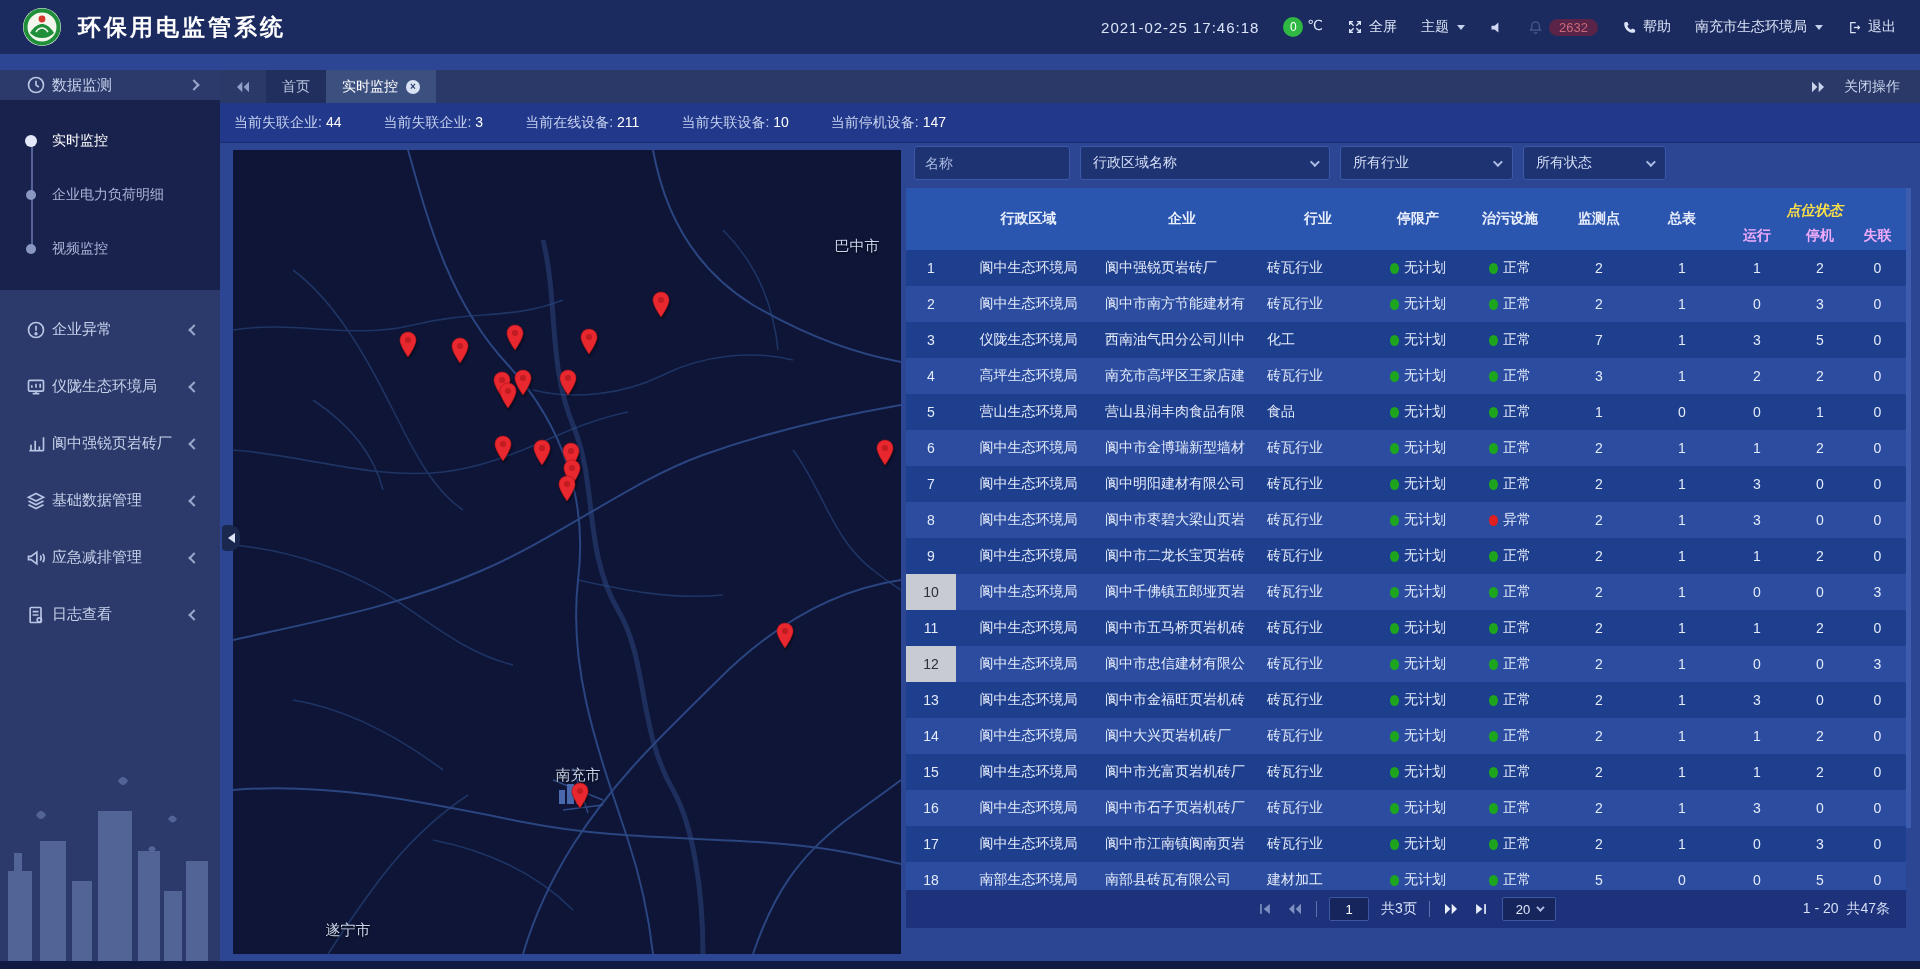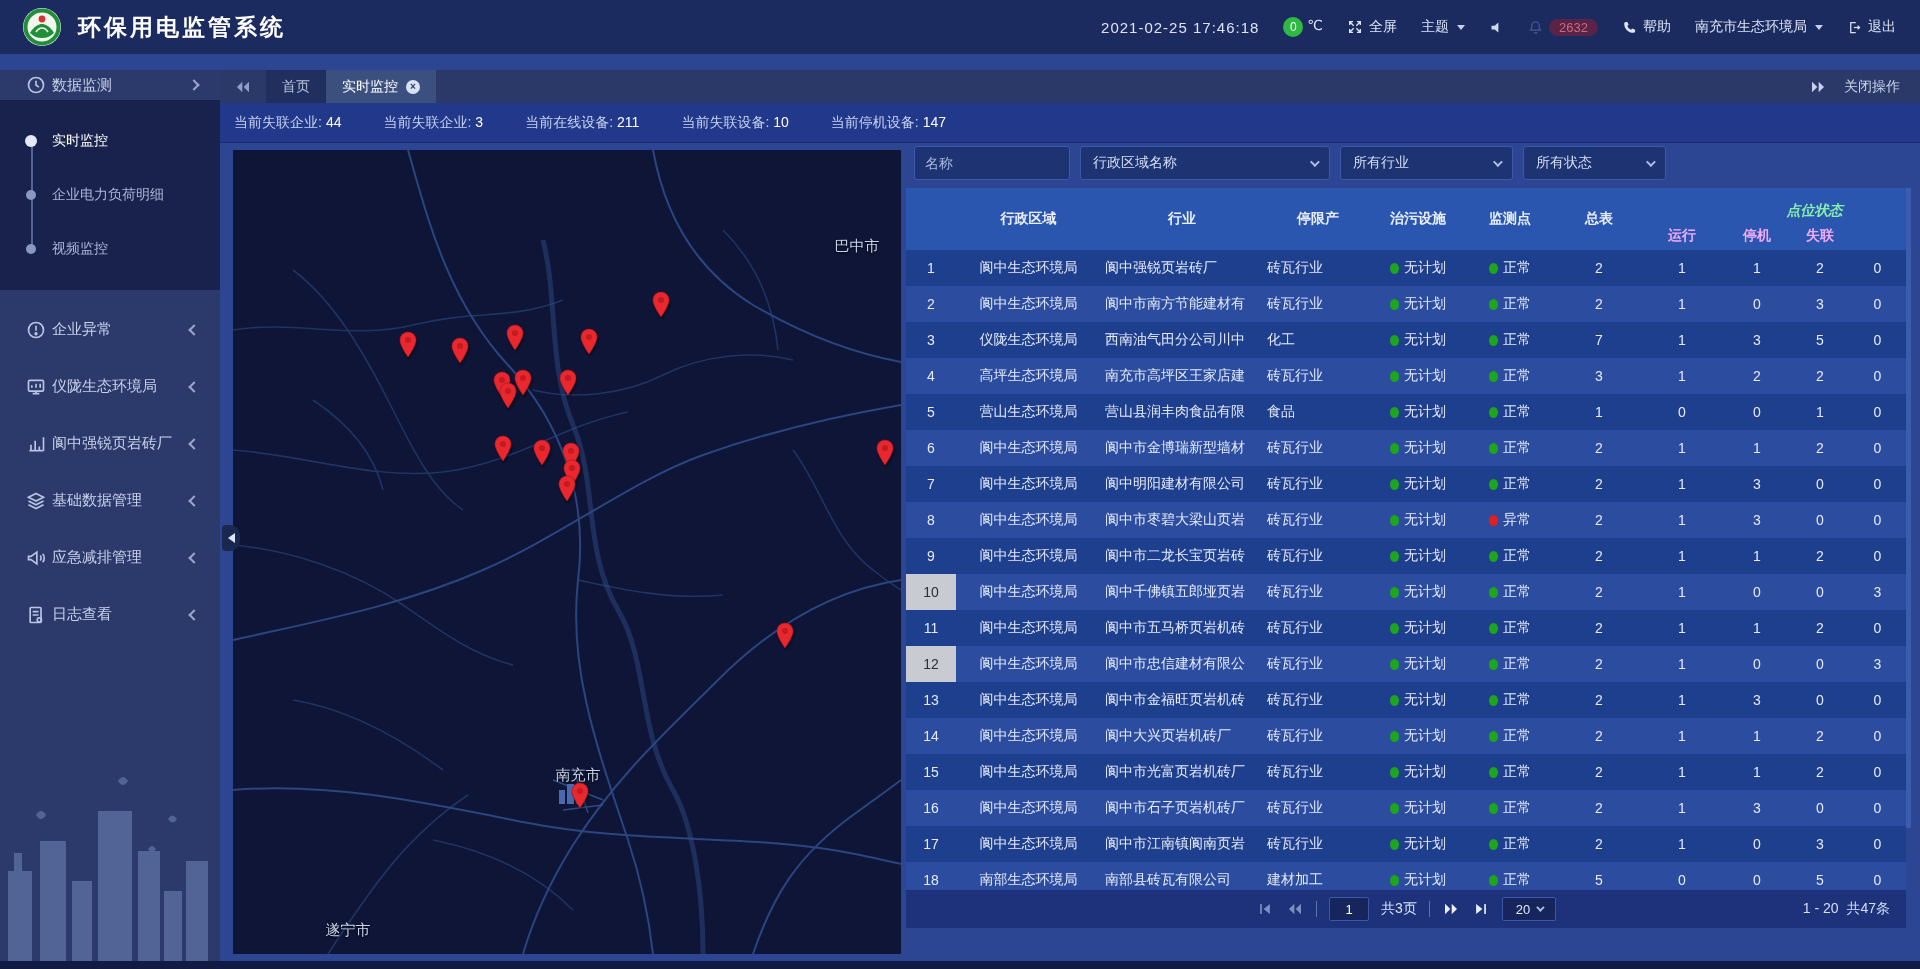--- a/index.html
+++ b/index.html
@@ -92,21 +92,21 @@
   .sel-caret { width:7px; height:7px; border-right:2px solid #AEBCE4; border-bottom:2px solid #AEBCE4;
     transform:rotate(45deg) translateY(-2px); }
 
   .tbl { position:absolute; left:0; top:42px; width:1000px; }
   .thead, .tr { display:grid;
     grid-template-columns:50px 145px 162px 110px 90px 94px 84px 82px 68px 58px 57px; }
   .thead { background:#2B56AF; height:62px; grid-template-rows:34px 28px; font-weight:bold; }
   .th { grid-row:1 / span 2; display:flex; align-items:center; justify-content:center;
     font-size:14px; color:#E8EEFC; }
   .th-group { grid-row:1; grid-column:9 / span 3; display:flex; align-items:flex-end;
-    justify-content:center; font-size:14px; font-style:italic; color:#86efac; padding-bottom:2px; }
+    justify-content:center; font-size:14px; font-style:italic; color:#fde047; padding-bottom:2px; }
   .th-sub { grid-row:2; display:flex; align-items:center; justify-content:center;
     font-size:14px; color:#f0abfc; }
   .rows { height:640px; overflow:hidden; position:relative; }
   .tr { height:36px; font-size:14px; color:#E4EBFA; }
   .tr.odd  { background:#1E3E8E; }
   .tr.even { background:#2B4C9F; }
   .td { display:flex; align-items:center; justify-content:center; overflow:hidden; white-space:nowrap; }
   .td.left { justify-content:flex-start; padding-left:4px; }
   .td.num-hl { background:#C9CBD3; color:#2B2F3A; }
   .sdot { width:9px; height:11px; border-radius:50%; margin-right:5px; flex:0 0 auto; }
@@ -476,20 +476,21 @@
     <div class="f-select" style="width:143px">
       <span>所有状态</span>
       <span class="sel-caret"></span>
     </div>
   </div>
 
   <div class="tbl">
     <div class="thead">
         <div class="th"></div>
         <div class="th">行政区域</div>
+        <div class="th">企业</div>
         <div class="th">行业</div>
         <div class="th">停限产</div>
         <div class="th">治污设施</div>
         <div class="th">监测点</div>
         <div class="th">总表</div>
         <div class="th-group">点位状态</div>
         <div class="th-sub">运行</div>
         <div class="th-sub">停机</div>
         <div class="th-sub">失联</div>
       </div>

